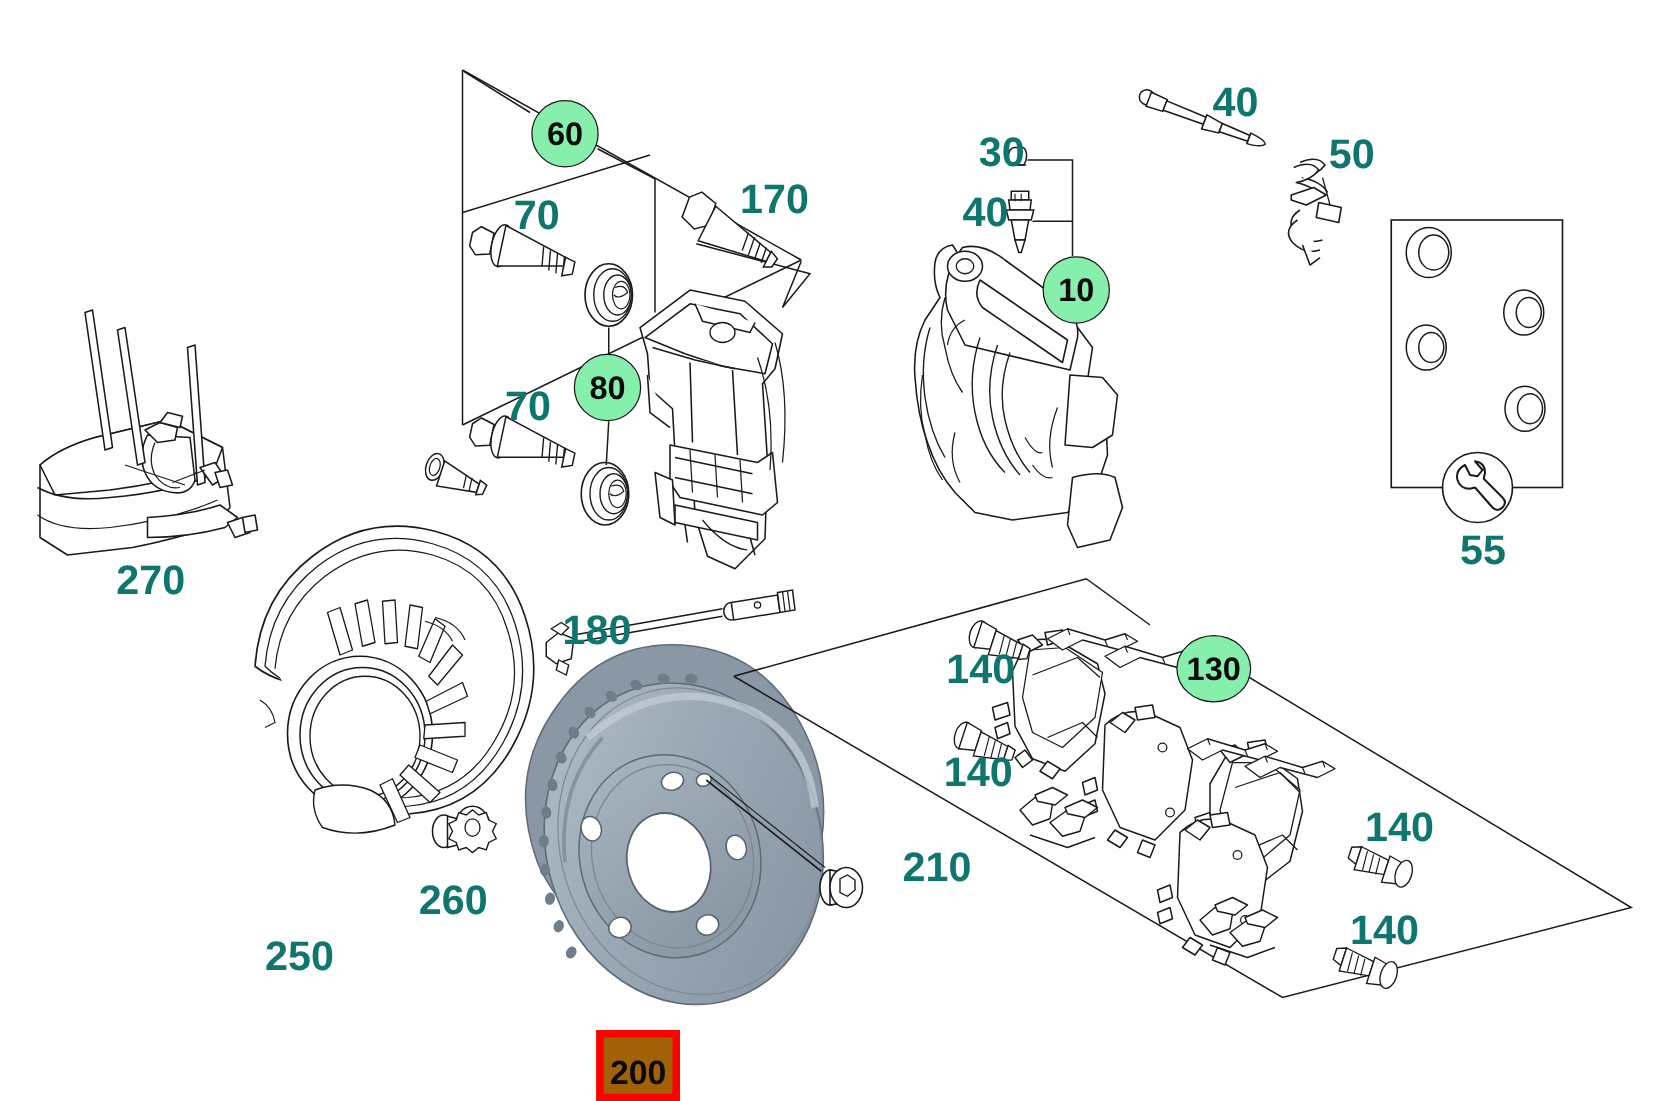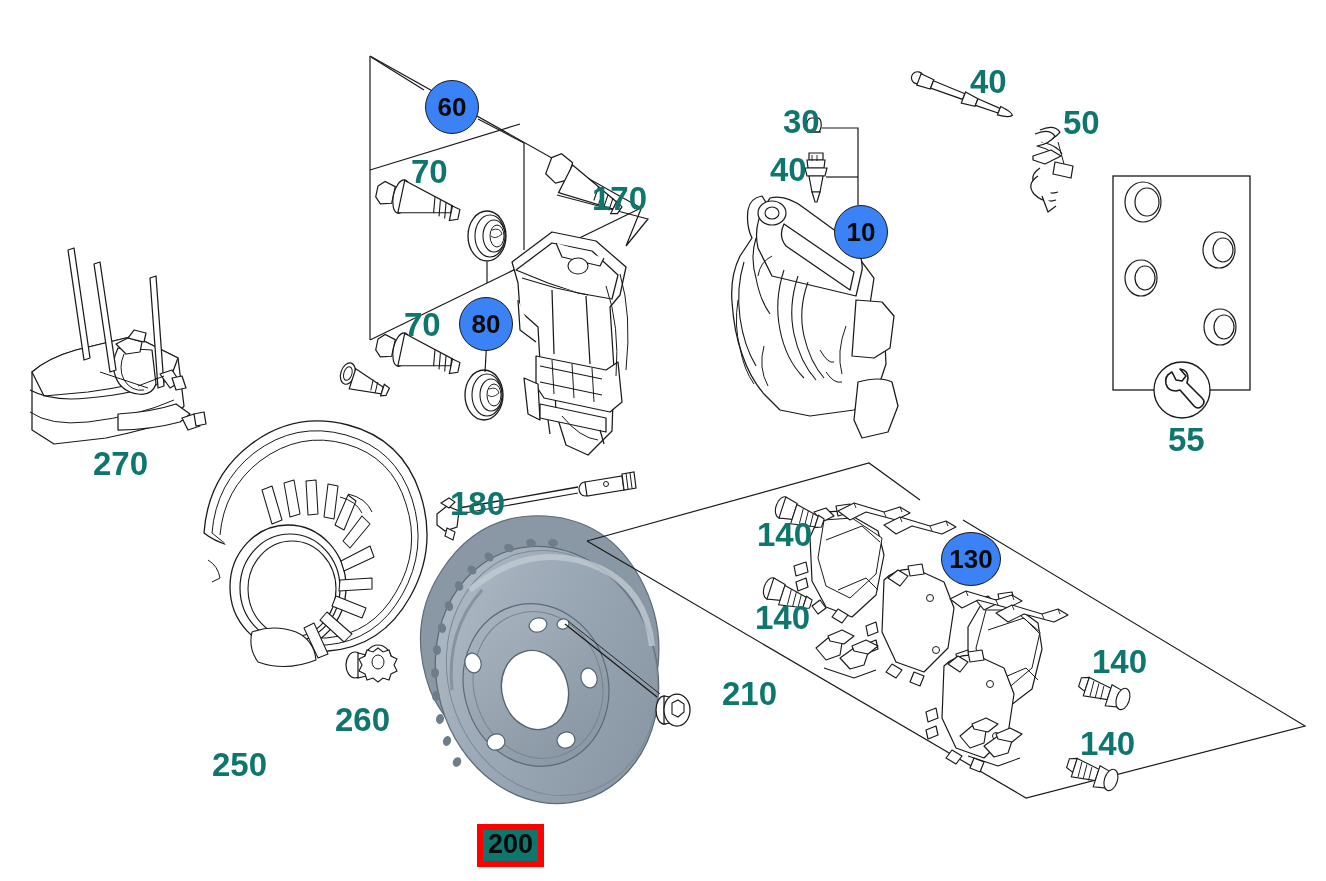--- a/index.html
+++ b/index.html
@@ -36,32 +36,32 @@
     letter-spacing: 0px;
   }
   .lbl-highlight {
     position: absolute;
     font-family: "Liberation Sans", sans-serif;
     font-size: 27px;
     font-weight: 700;
     color: #0a0a0a;
     line-height: 1;
     white-space: nowrap;
-    background: #0f766e;
+    background: #a16207;
     border: 6px solid #ff0000;
-    padding: 1px 5px 3px 5px;
+    padding: 15px 5px 3px 5px;
     box-sizing: border-box;
   }
   .bubble {
     position: absolute;
     width: 54px;
     height: 54px;
     border-radius: 50%;
     border: 1.6px solid #1a1a1a;
-    background: #3b82f6;
+    background: #86efac;
     display: flex;
     align-items: center;
     justify-content: center;
     font-family: "Liberation Sans", sans-serif;
     font-size: 26px;
     font-weight: 700;
     color: #0a0a0a;
     box-sizing: border-box;
   }
 </style>
@@ -507,33 +507,33 @@
       <ellipse cx="50" cy="10" rx="7" ry="12" fill="#fff" stroke="#1a1a1a" stroke-width="1.2"></ellipse>
     </g>
   </svg>
 
   <div class="bubble" style="left:425px; top:80px;">
     <span>60</span>
   </div>
   <div class="bubble" style="left:834px; top:205px;">
     <span>10</span>
   </div>
-  <div class="bubble" style="left:459px; top:297px;">
+  <div class="bubble" style="left:459px; top:283px;">
     <span>80</span>
   </div>
-  <div class="bubble" style="left:941px; top:532px; width:60px; height:54px; border-radius:50%;">
+  <div class="bubble" style="left:941px; top:508px; width:60px; height:54px; border-radius:50%;">
     <span>130</span>
   </div>
 
   <div class="lbl" style="left:970px; top:65px;">40</div>
   <div class="lbl" style="left:1063px; top:106px;">50</div>
   <div class="lbl" style="left:783px; top:105px;">30</div>
   <div class="lbl" style="left:770px; top:153px;">40</div>
   <div class="lbl" style="left:411px; top:155px;">70</div>
-  <div class="lbl" style="left:592px; top:142px;margin-top:40px;">170</div>
+  <div class="lbl" style="left:592px; top:142px;">170</div>
   <div class="lbl" style="left:404px; top:308px;">70</div>
   <div class="lbl" style="left:1168px; top:423px;">55</div>
   <div class="lbl" style="left:52px; top:447px;margin-left:41px;">270</div>
   <div class="lbl" style="left:450px; top:487px;">180</div>
   <div class="lbl" style="left:757px; top:518px;">140</div>
   <div class="lbl" style="left:755px; top:601px;">140</div>
   <div class="lbl" style="left:1092px; top:645px;">140</div>
   <div class="lbl" style="left:1080px; top:727px;">140</div>
   <div class="lbl" style="left:212px; top:700px;margin-top:48px;">250</div>
   <div class="lbl" style="left:335px; top:703px;">260</div>

